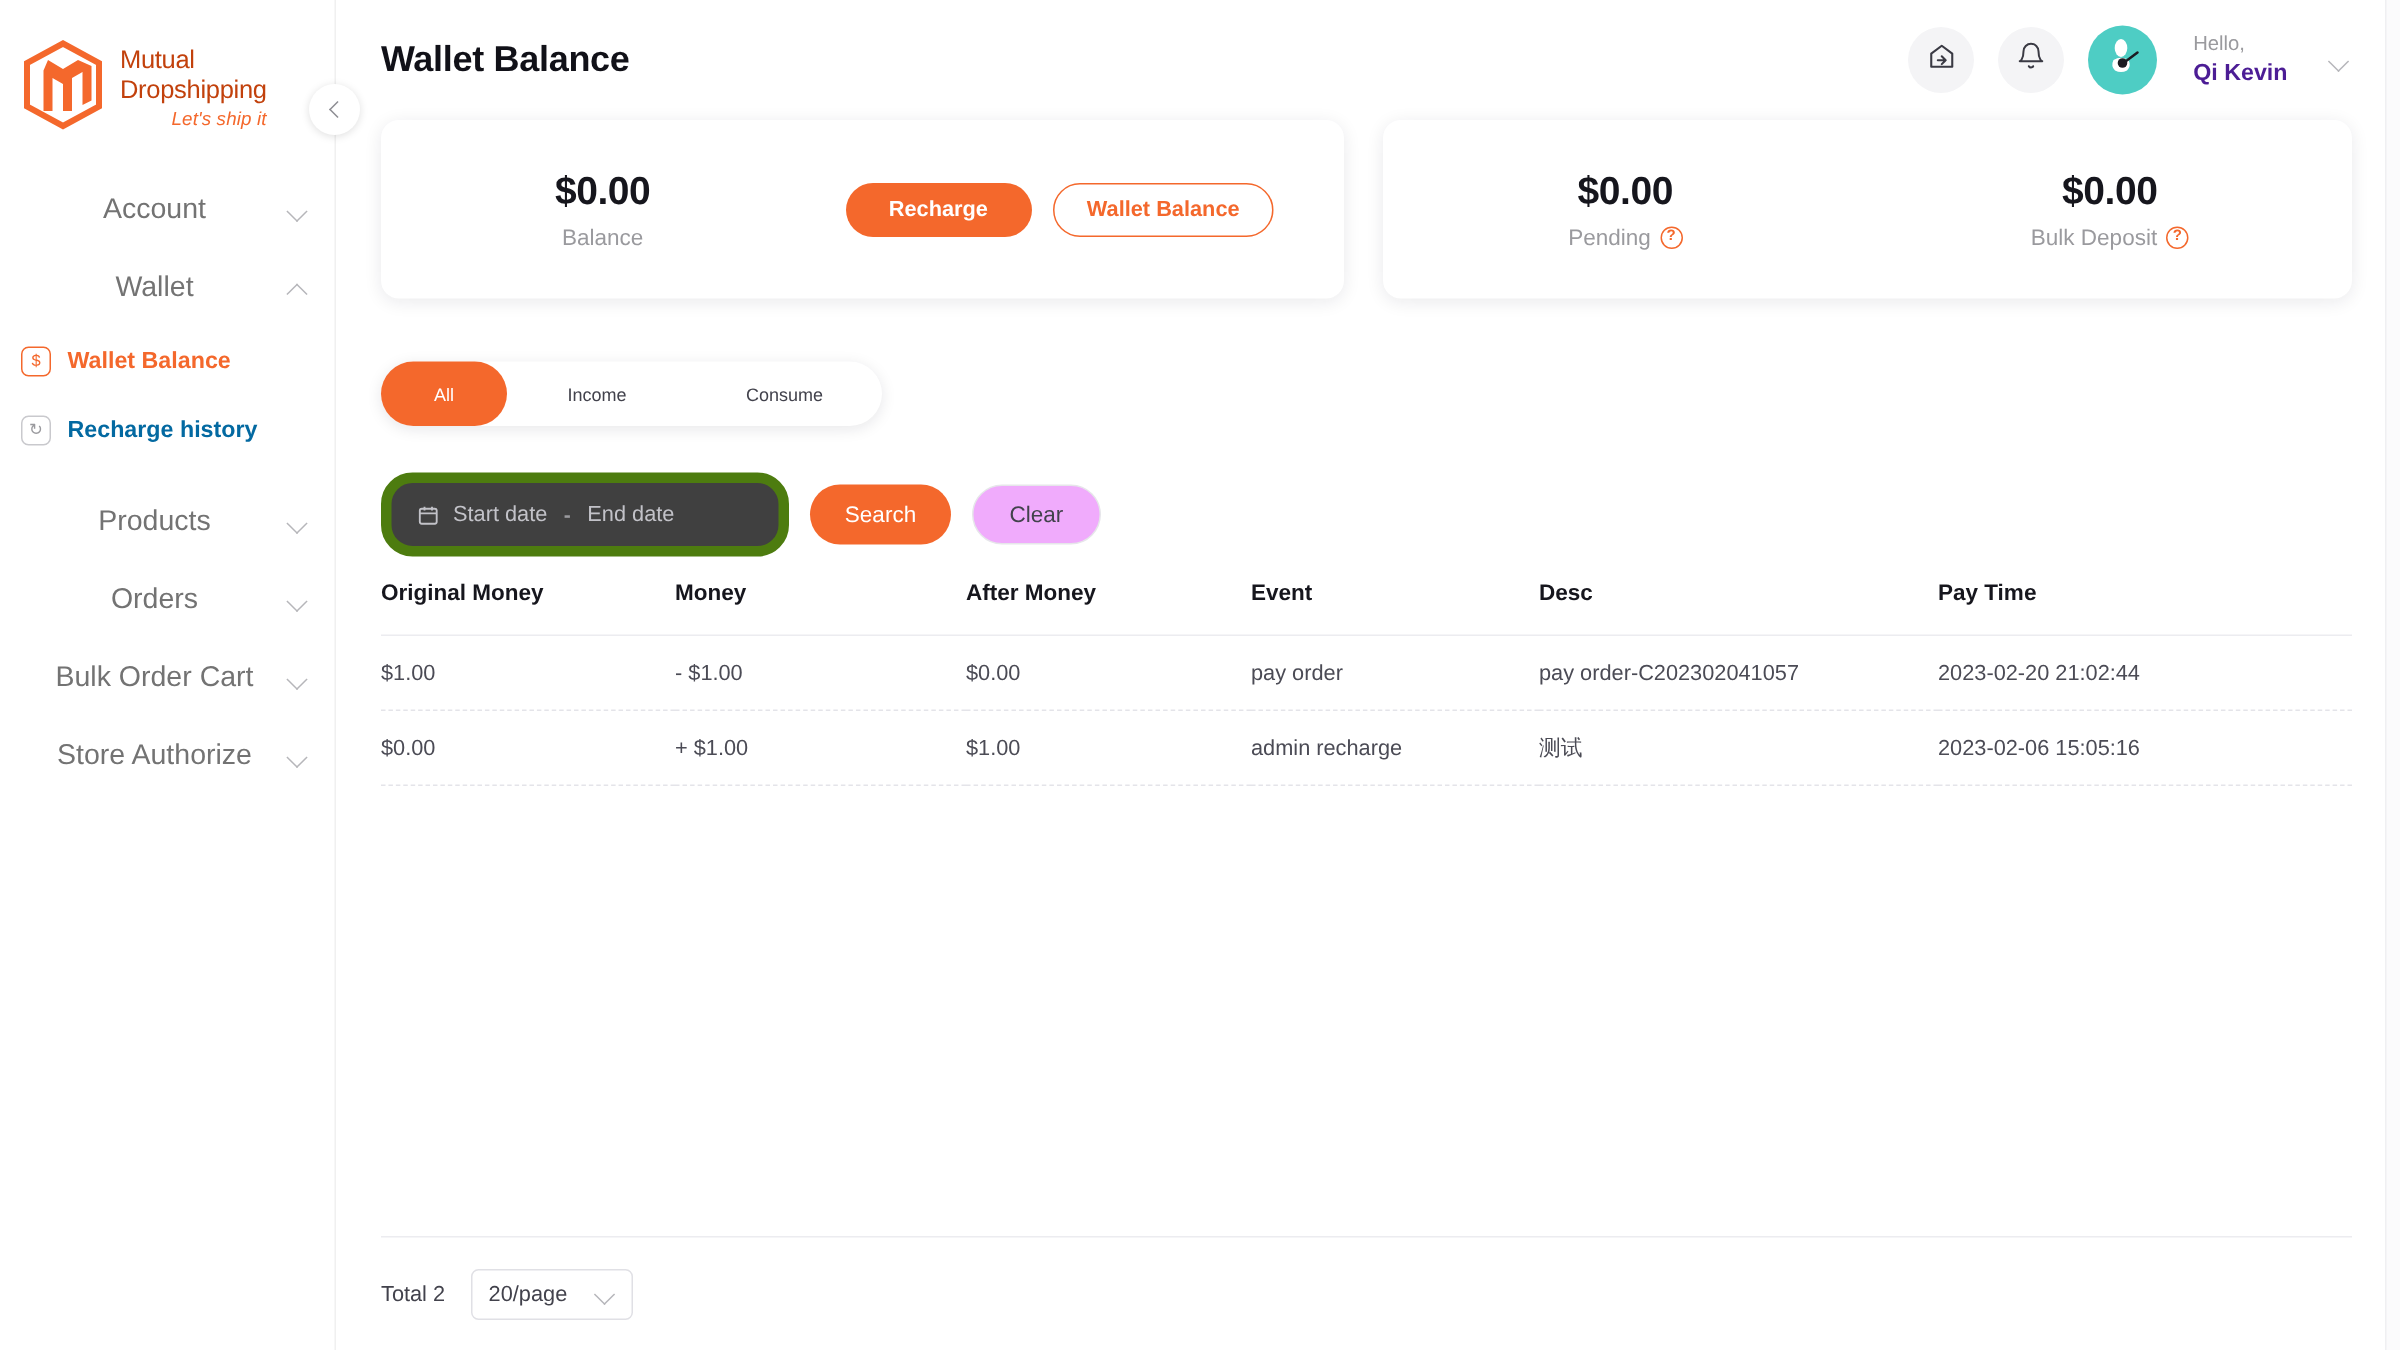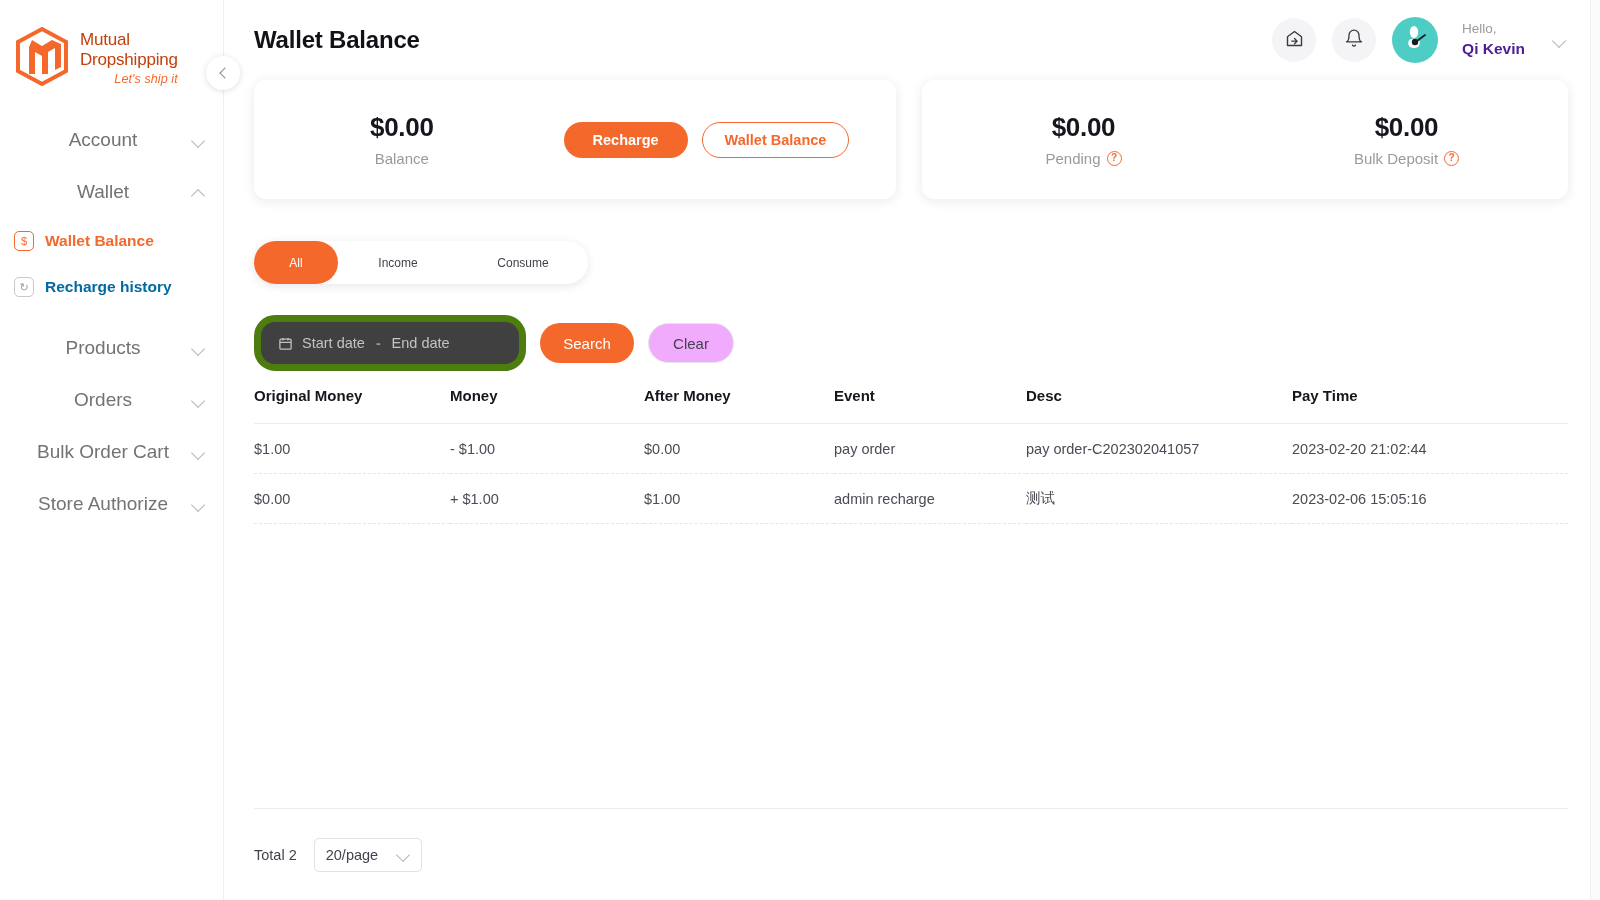--- a/index.html
+++ b/index.html
@@ -184,21 +184,21 @@
     font-size: 14.5px; color: #4b4b55; padding: 0; height: 50px;
     vertical-align: middle;
   }
   .tbl tbody tr { border-bottom: 1px dashed #e4e4e9; }
   .c0 { width: 196px; } .c1 { width: 194px; } .c2 { width: 190px; }
   .c3 { width: 192px; } .c4 { width: 266px; } .c5 { width: auto; }
 
   
   .footer {
     position: absolute; left: 30px; right: 32px; bottom: 0;
-    border-top: 1px solid #ececf0; height: 92px;
+    border-top: 1px solid #ececf0; height: 76px;
     display: flex; align-items: center; gap: 17px;
   }
   .total { font-size: 14.5px; color: #42424c; }
   .page-size {
     width: 108px; height: 34px; border: 1px solid #e0e0e5; border-radius: 5px;
     display: flex; align-items: center; padding: 0 11px;
     font-size: 14.5px; color: #42424c; cursor: pointer;
   }
   .page-size .ps-label { flex: 1; }
   .scrollbar-track {

